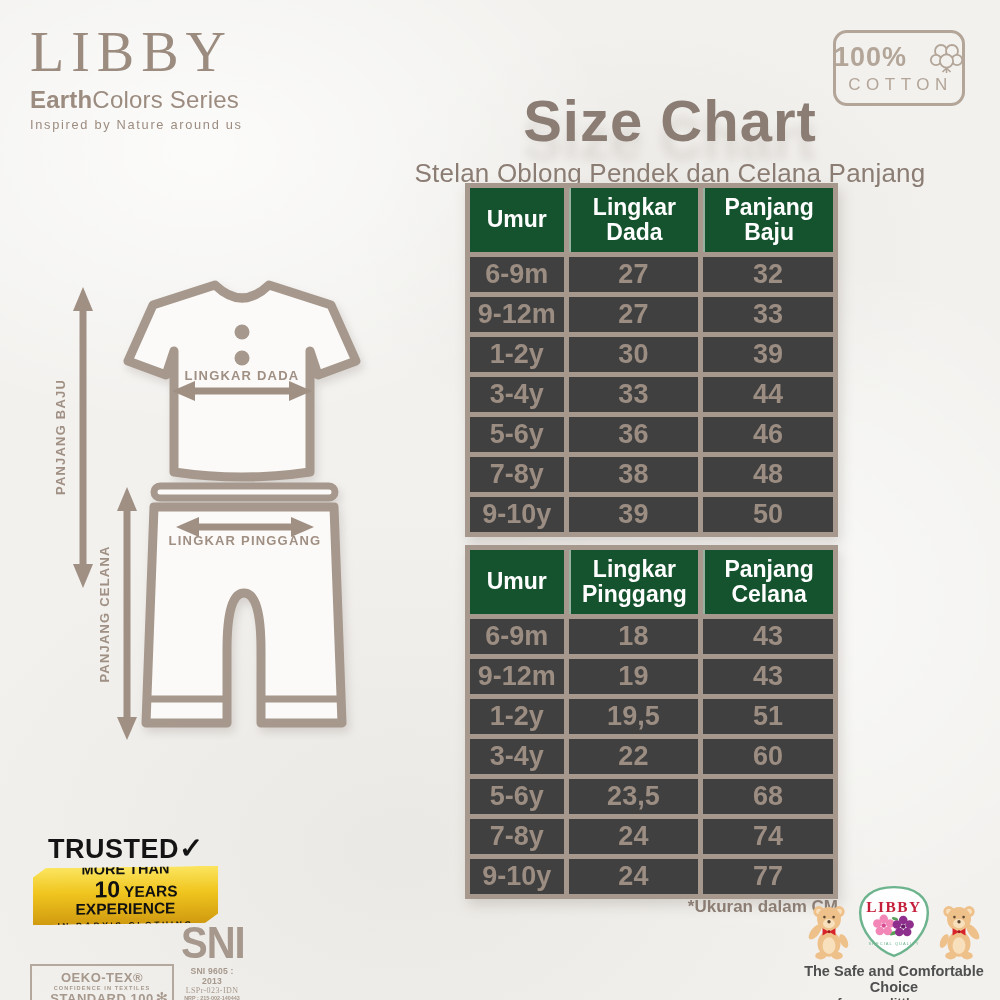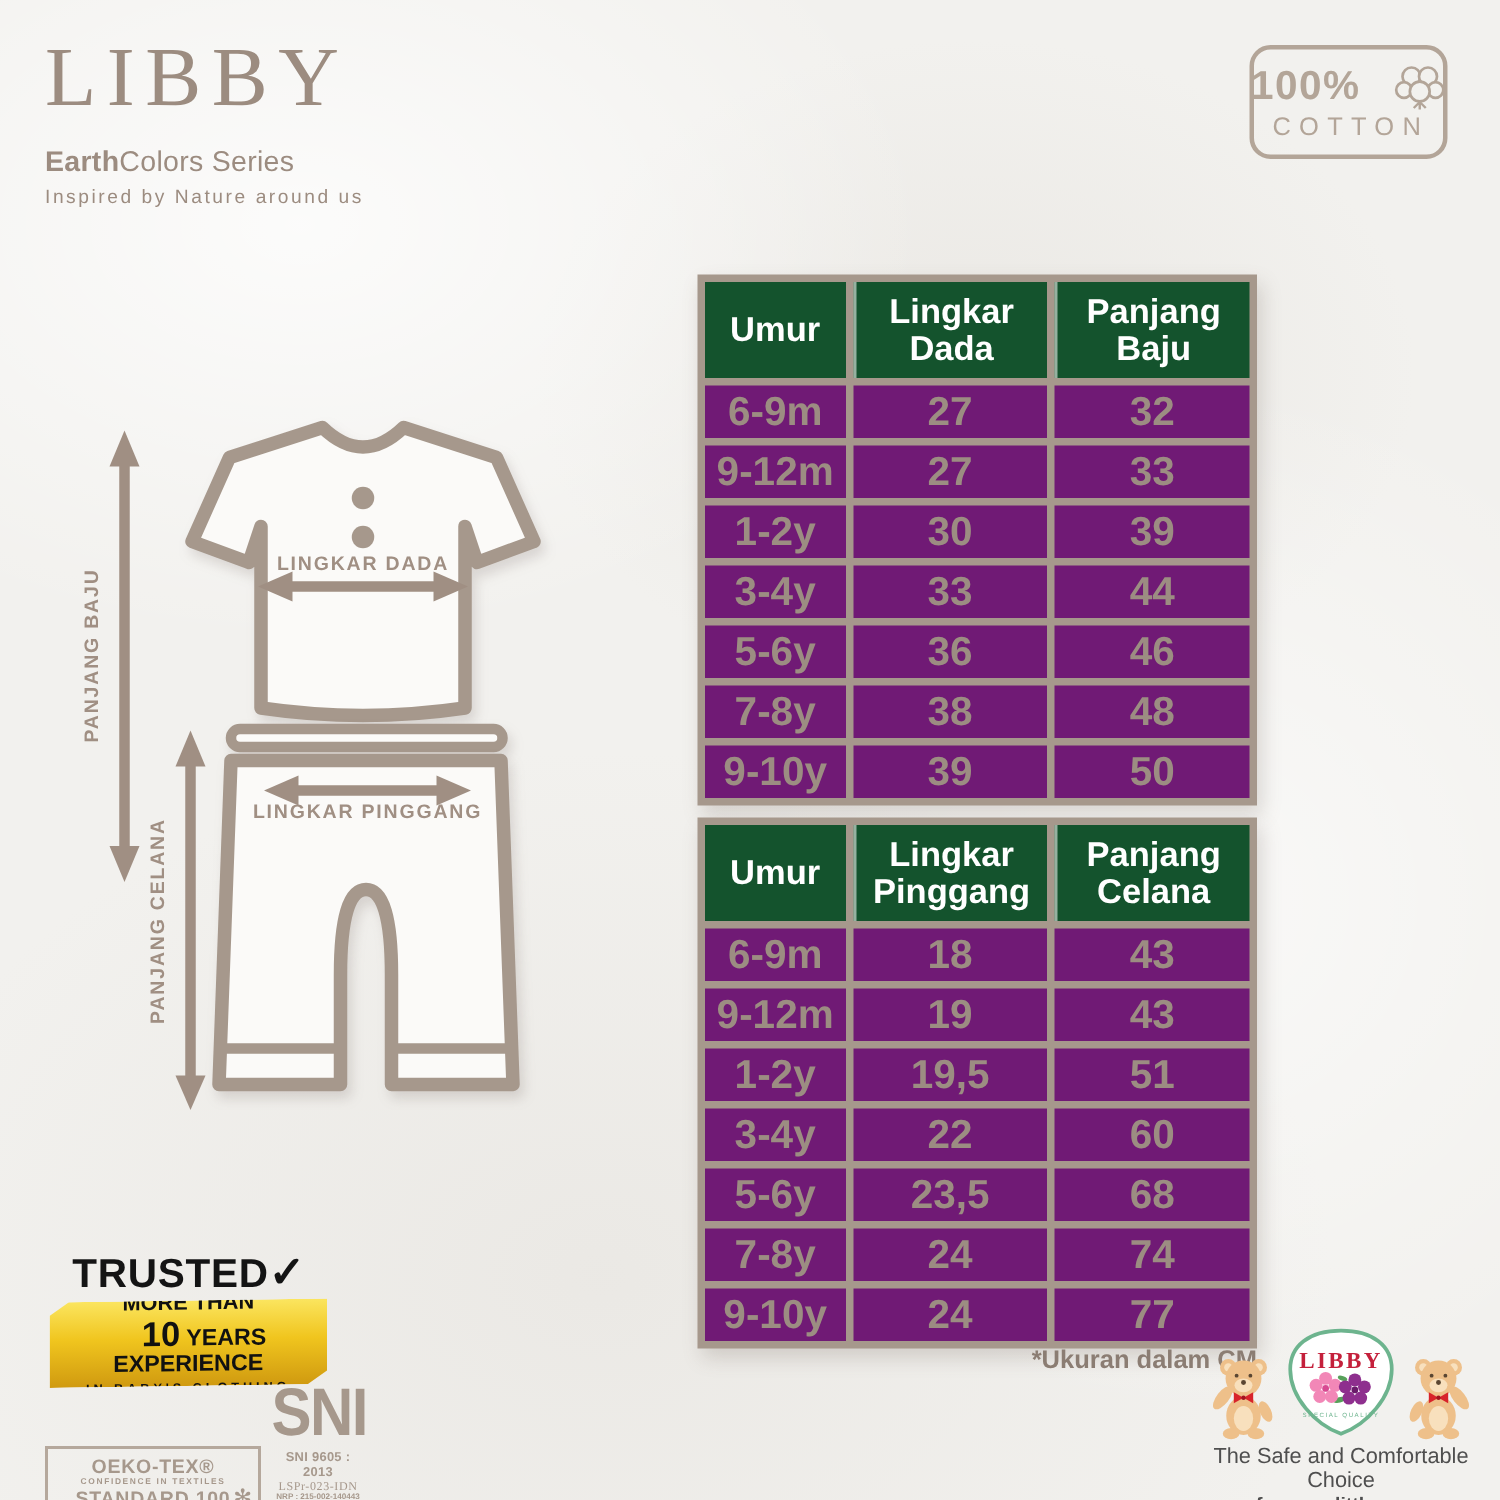--- a/index.html
+++ b/index.html
@@ -10,21 +10,21 @@
       radial-gradient(600px 400px at 20% 15%, rgba(255,255,255,.75), transparent 70%),
       radial-gradient(500px 500px at 80% 60%, rgba(255,255,255,.55), transparent 70%),
       radial-gradient(700px 500px at 40% 85%, rgba(221,217,211,.35), transparent 70%),
       radial-gradient(420px 320px at 65% 25%, rgba(223,219,213,.4), transparent 70%),
       #f2f1ee;
     color:#8b7d73;
   }
   
   .logo{ position:absolute; left:30px; top:24px; width:250px; }
   .logo-name{ font-family:"Liberation Serif", serif; font-size:56px; letter-spacing:7px; color:#9c8c80; line-height:1; }
-  .logo-series{ font-size:19px; color:#9c8c80; margin-top:18px; letter-spacing:.2px; }
+  .logo-series{ font-size:24px; color:#9c8c80; margin-top:6px; letter-spacing:.2px; }
   .logo-series b{ font-weight:700; }
   .logo-tagline{ font-size:12.8px; color:#9c8c80; letter-spacing:1.7px; margin-top:3px; }
   
   .cotton{ position:absolute; right:35px; top:30px; width:132px; height:76px; border:3.5px solid #b3a598;
            border-radius:14px; color:#b3a598; display:flex; flex-direction:column; align-items:center; justify-content:center; gap:0; }
   .cotton-top{ display:flex; align-items:center; gap:21px; }
   .cotton-pct{ font-size:27px; font-weight:700; letter-spacing:1px; }
   .cotton-label{ font-size:17px; letter-spacing:5.5px; margin-top:1px; text-indent:3px;}
   
   .titleblock{ position:absolute; left:380px; top:92px; width:580px; text-align:center; }
@@ -38,21 +38,21 @@
   .dg-arrow{ stroke:#a08f83; stroke-width:7; }
   .dg-head{ fill:#a08f83; }
   
   .sizetable{ position:absolute; left:465px; width:373px; border-collapse:separate; border-spacing:5px;
               background:#a6988c; box-shadow:3px 6px 12px rgba(110,95,85,.22); }
   .sizetable.t0{ top:183px; } .sizetable.t1{ top:545px; }
   .sizetable th{ background:#14532d; color:#ffffff; font-size:23px; font-weight:700; line-height:1.08;
                  padding:7px 2px; vertical-align:middle; }
   .sizetable th:not(:first-child){ border-left:2.5px solid rgba(255,255,255,.55); }
   .sizetable th:first-child{ width:26.5%; } .sizetable th:not(:first-child){ width:36.75%; }
-  .sizetable td{ background:#701a75; color:#9c8d82; font-size:27px; font-weight:700; text-align:center;
+  .sizetable td{ background:#404040; color:#9c8d82; font-size:27px; font-weight:700; text-align:center;
                  height:35px; line-height:35px; padding:0 2px; }
   .footnote{ position:absolute; right:162px; top:897px; font-size:17px; font-weight:700; color:#8b7d73; }
   
   .trusted{ position:absolute; left:30px; top:831px; width:192px; text-align:center; color:#141414;
             font-size:27px; font-weight:900; letter-spacing:.5px; }
   .trusted .chk{ font-size:29px; }
   .banner{ position:absolute; left:33px; top:867px; width:185px; height:57px; text-align:center; color:#111;
            background:linear-gradient(180deg,#fbe55f 0%,#f0c51e 45%,#d09a10 100%);
            clip-path:polygon(0 16%, 7% 0, 100% 0, 100% 84%, 93% 100%, 0 100%);
            display:flex; flex-direction:column; justify-content:center; transform:skewY(-.8deg); }
@@ -70,21 +70,21 @@
   .ok5,.ok6{ font-size:6.3px; opacity:.85; margin-top:1.5px; }
   .oeko .flake{ position:absolute; right:4px; top:23px; font-size:15px; }
   .sni{ position:absolute; left:181px; top:922px; width:62px; text-align:center; color:#a6988c; }
   .sni-logo{ font-size:40px; font-weight:900; letter-spacing:-1px; transform:scaleY(1.12); line-height:1; }
   .sni1{ font-size:8.6px; font-weight:800; margin-top:4px; letter-spacing:.2px; }
   .sni2{ font-size:8px; font-family:"Liberation Serif",serif; letter-spacing:.4px; }
   .sni3{ font-size:5.4px; font-weight:700; }
   
   .quality{ position:absolute; left:788px; top:880px; width:212px; text-align:center; }
   .q-row{ display:flex; align-items:flex-end; justify-content:center; gap:2px; height:82px; }
-  .q-cap1{ font-size:14.5px; font-weight:400; color:#4f4f4f; margin-top:1px; }
+  .q-cap1{ font-size:14.5px; font-weight:700; color:#4f4f4f; margin-top:1px; }
   .q-cap2{ font-size:13px; font-weight:700; color:#4f4f4f; }
 </style>
 </head>
 <body>
 
 <div class="canvas">
 
   <div class="logo">
     <div class="logo-name">LIBBY</div>
     <div class="logo-series"><b>Earth</b><span>Colors Series</span></div>
@@ -101,20 +101,24 @@
           <circle cx="8" cy="18" r="5.2"></circle>
             <circle cx="29" cy="18" r="5.2"></circle>
           <circle cx="18.5" cy="19" r="6.6"></circle>
         </g>
         <path d="M18.5 26 l-4 4 M18.5 26 l4 4 M18.5 26 l0 5" stroke="#b3a598" stroke-width="1.6" fill="none"></path>
       </svg>
     </div>
     <div class="cotton-label">COTTON</div>
   </div>
 
+  <div class="titleblock">
+    <div class="title">Size Chart</div>
+    <div class="subtitle">Stelan Oblong Pendek dan Celana Panjang</div>
+  </div>
 
   <svg class="diagram" viewBox="0 0 335 465">
 
     <g>
       <line class="dg-arrow" x1="28" y1="32" x2="28" y2="293"></line>
       <polygon class="dg-head" points="28,12 18,36 38,36"></polygon>
       <polygon class="dg-head" points="28,313 18,289 38,289"></polygon>
       <text class="dg-label" x="10" y="162" text-anchor="middle" transform="rotate(-90 10 162)">PANJANG BAJU</text>
     </g>
 

